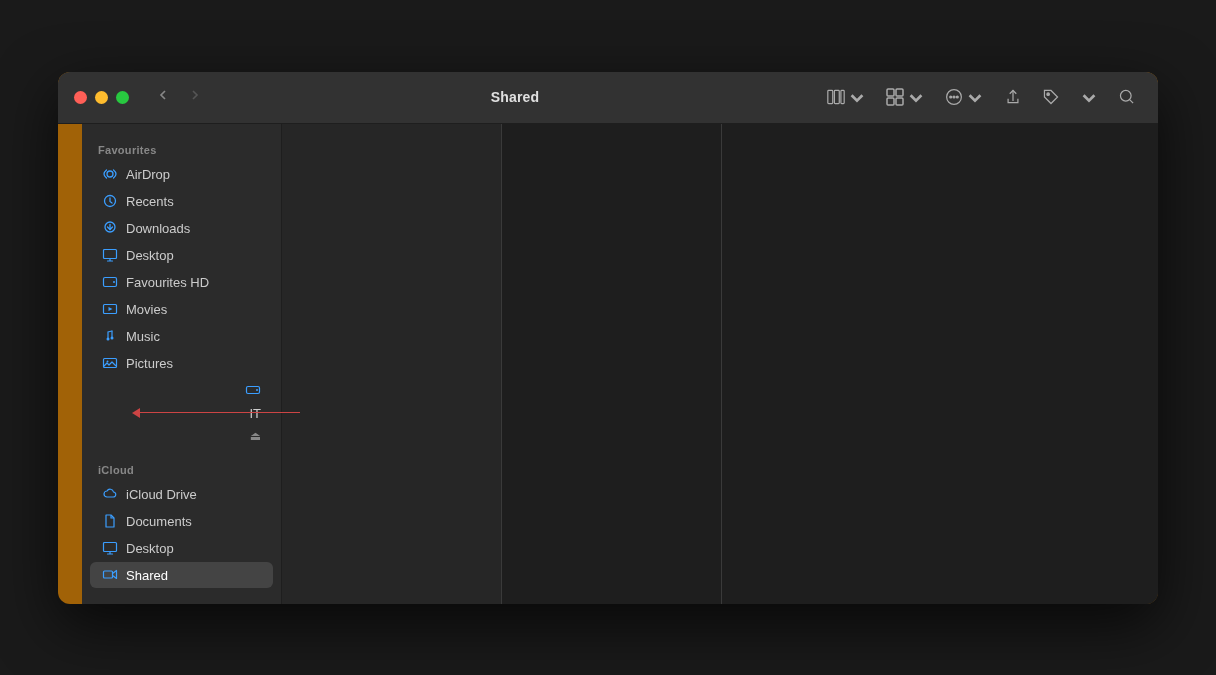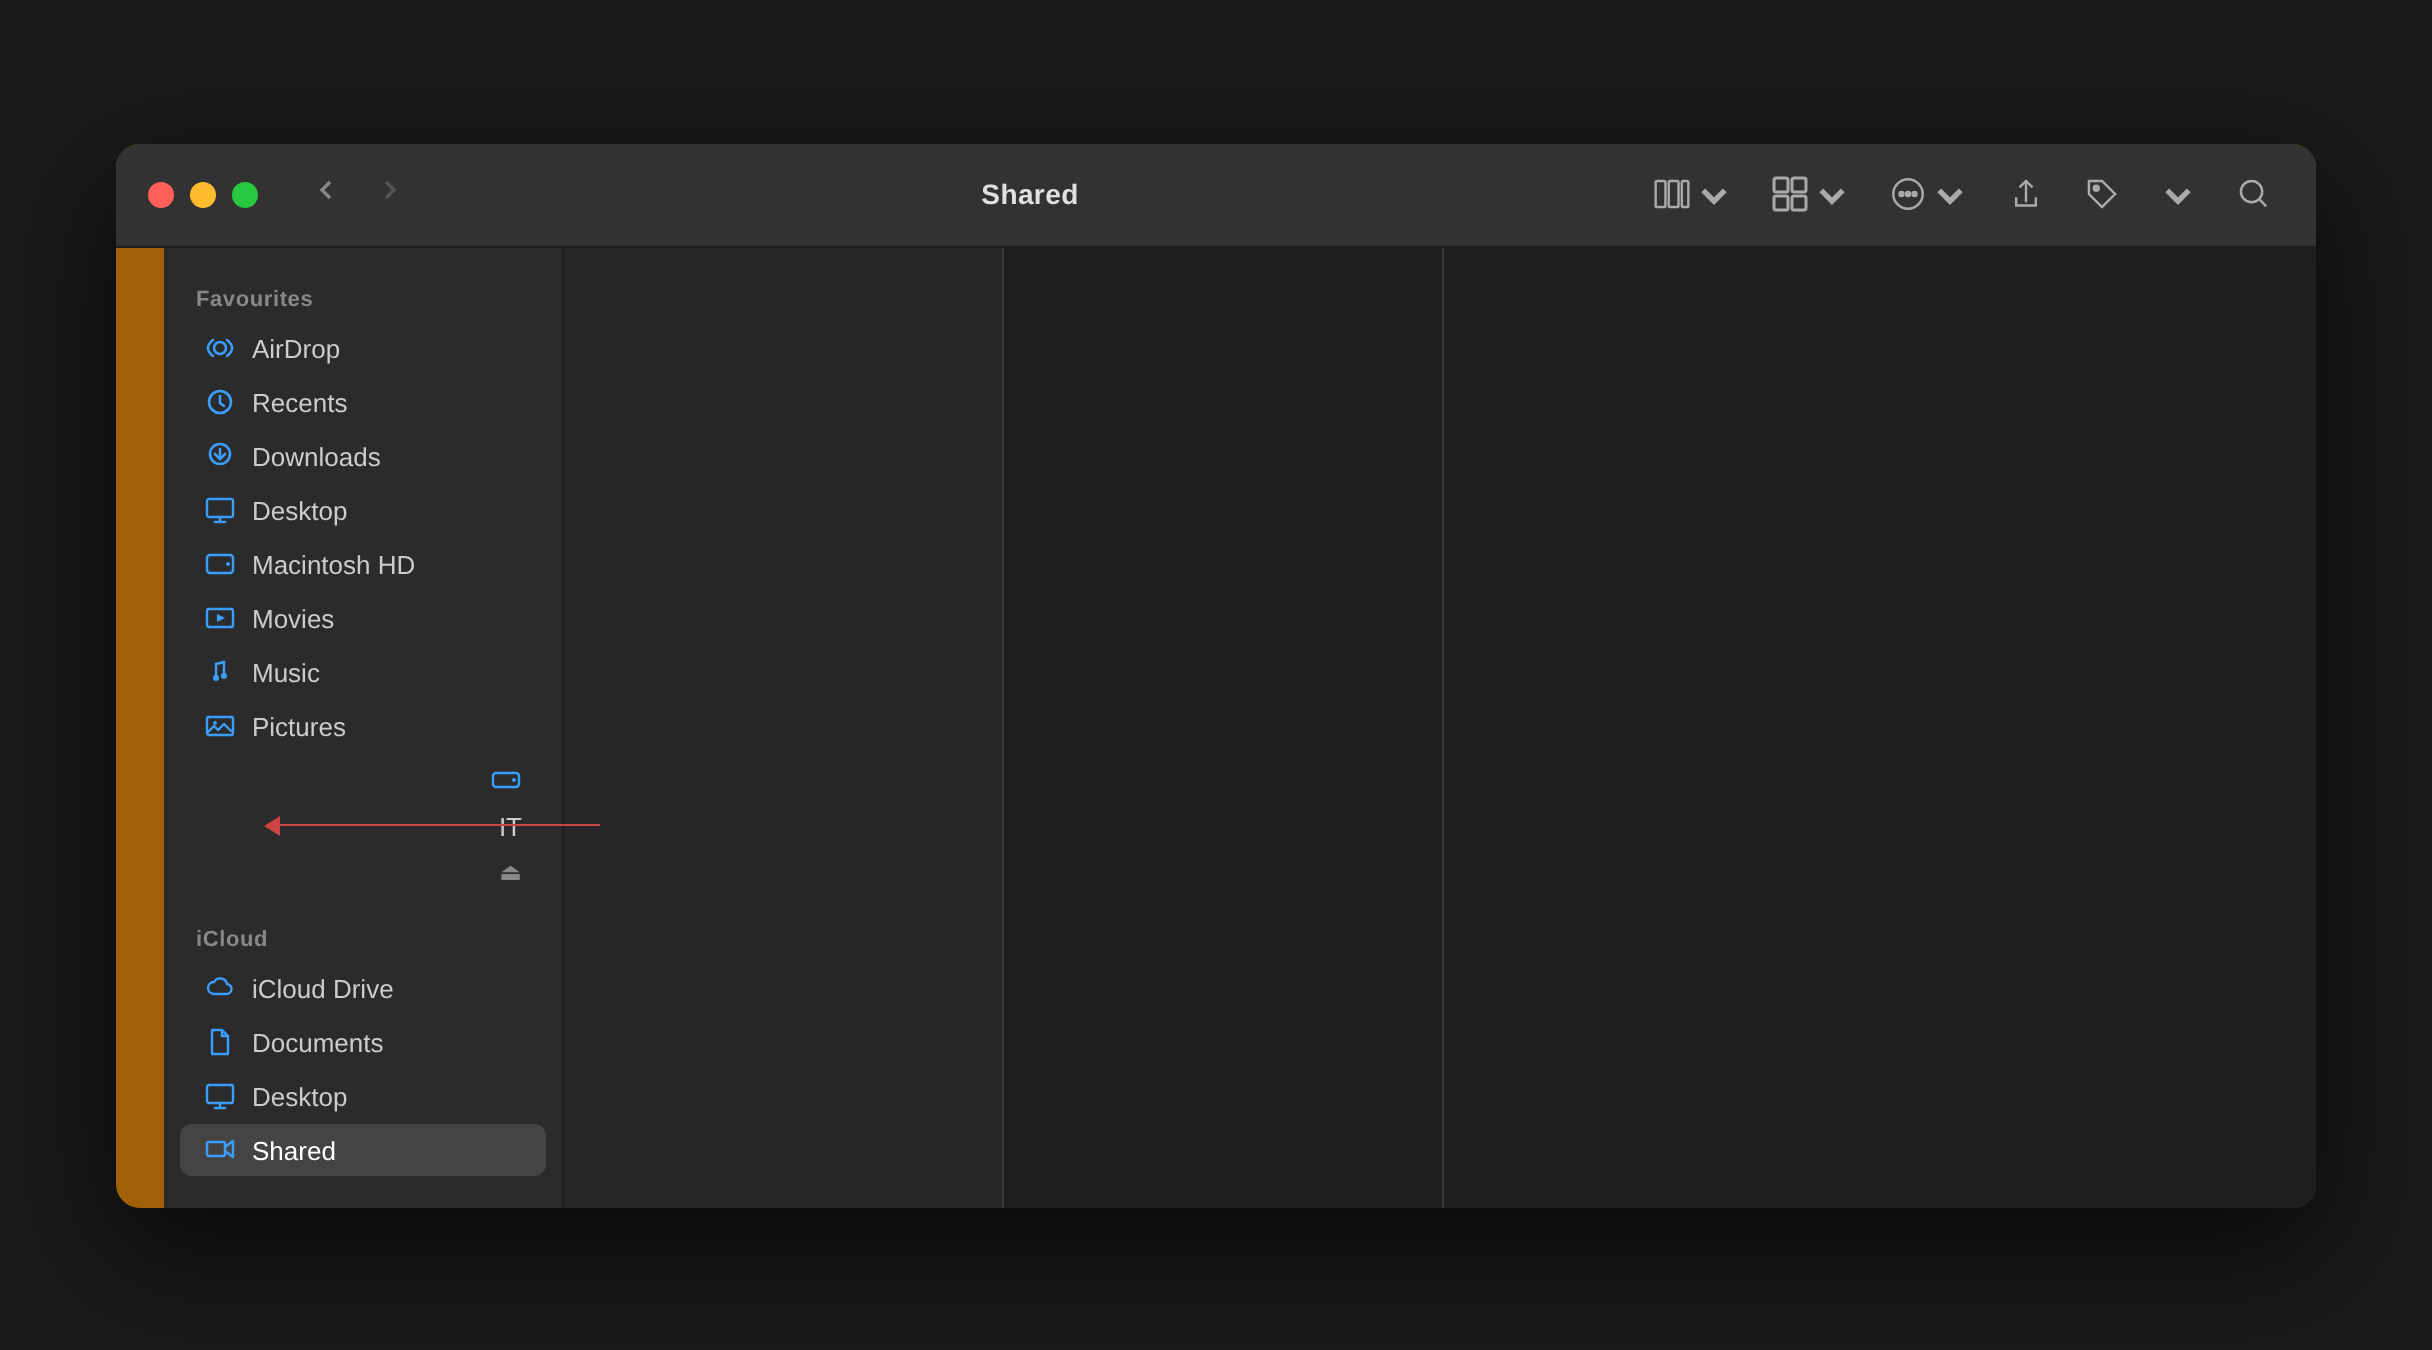--- a/index.html
+++ b/index.html
@@ -321,21 +321,21 @@
         <span>Desktop</span>
       </div>
 
       <div class="sidebar-item">
         <span class="sidebar-item-icon icon-blue">
           <svg viewBox="0 0 16 16" fill="none" xmlns="http://www.w3.org/2000/svg">
             <rect x="1.5" y="3.5" width="13" height="9" rx="1.5" stroke="#3b9eff" stroke-width="1.2"></rect>
             <circle cx="12" cy="8" r="1" fill="#3b9eff"></circle>
           </svg>
         </span>
-        <span>Macintosh HD</span>
+        <span>Favourites HD</span>
       </div>
 
       <div class="sidebar-item">
         <span class="sidebar-item-icon icon-blue">
           <svg viewBox="0 0 16 16" fill="none" xmlns="http://www.w3.org/2000/svg">
             <rect x="1.5" y="3.5" width="13" height="9" rx="1" stroke="#3b9eff" stroke-width="1.2"></rect>
             <path d="M6.5 6l4 2-4 2z" fill="#3b9eff"></path>
           </svg>
         </span>
         <span>Movies</span>

